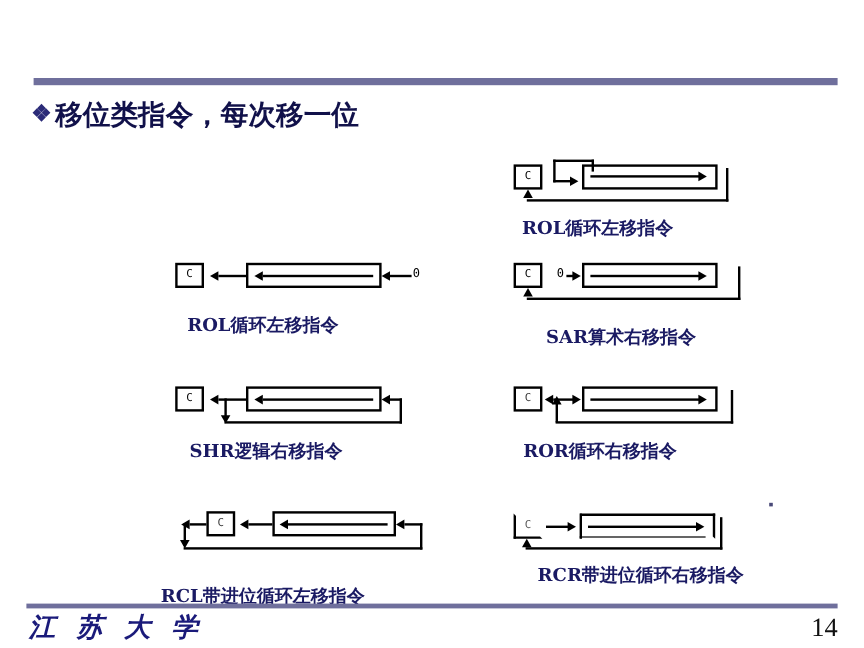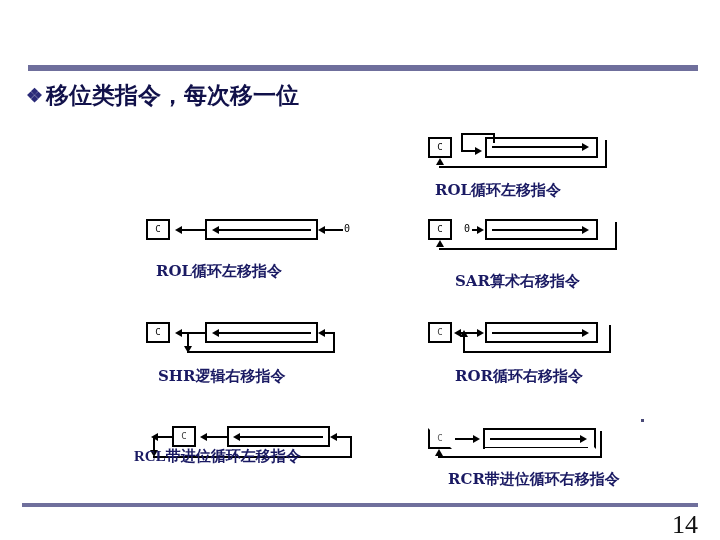--- a/index.html
+++ b/index.html
@@ -175,21 +175,21 @@
     font-size: 22px;
     letter-spacing: 5px;
     color: #1a1a7a;
     white-space: nowrap;
   }
   .page-number {
     position: absolute;
     right: 22px;
     top: 510px;
     font-family: "Liberation Serif", serif;
-    font-size: 26px;
+    font-size: 22px;
     color: #111111;
   }
   .speck {
     position: absolute;
     background: #4a4a78;
   }
 </style>
 </head>
 <body>
 
@@ -281,41 +281,41 @@
 
     <div class="hline" style="left:461px; top:332px; width:20px;"></div>
     <div class="arrow left" style="left:454px; top:329px;"></div>
 
     <div class="arrow right" style="left:477px; top:329px;"></div>
 
     <div class="vline" style="left:463px; top:336px; height:16px;"></div>
     <div class="arrow up" style="left:460px; top:330px;"></div>
     <div class="hline" style="left:463px; top:351px; width:148px;"></div>
     <div class="vline" style="left:609px; top:325px; height:28px;"></div>
-    <div class="caption" style="left:455px; top:367px;">ROR循环右移指令</div>
+    <div class="caption" style="left:436px; top:367px;">ROR循环右移指令</div>
   </div>
 
   <div class="diagram">
     <div class="cbox semi" style="left:172px; top:426px; width:24px; height:21px;">C</div>
     <div class="regbox" style="left:227px; top:426px; width:103px; height:21px;"></div>
     <div class="hline" style="left:240px; top:436px; width:83px;"></div>
     <div class="arrow left" style="left:233px; top:433px;"></div>
 
     <div class="hline" style="left:207px; top:436px; width:20px;"></div>
     <div class="arrow left" style="left:200px; top:433px;"></div>
 
     <div class="hline" style="left:158px; top:436px; width:14px;"></div>
     <div class="arrow left" style="left:151px; top:433px;"></div>
     <div class="vline" style="left:153px; top:436px; height:19px;"></div>
     <div class="arrow down" style="left:150px; top:450px;"></div>
     <div class="hline" style="left:153px; top:456px; width:199px;"></div>
     <div class="vline" style="left:350px; top:436px; height:22px;"></div>
     <div class="hline" style="left:337px; top:436px; width:15px;"></div>
     <div class="arrow left" style="left:330px; top:433px;"></div>
-    <div class="caption" style="left:134px; top:447px;font-family:Liberation Serif, serif;">RCL带进位循环左移指令</div>
+    <div class="caption" style="left:134px; top:488px;">RCL带进位循环左移指令</div>
   </div>
 
   <div class="diagram">
     <div class="cbox faded" style="left:428px; top:428px; width:24px; height:21px;">C</div>
     <div class="regbox open-left open-bottom" style="left:483px; top:428px; width:113px; height:21px;"></div>
     <div class="vline" style="left:483px; top:428px; height:21px;"></div>
     <div class="hline" style="left:490px; top:438px; width:92px;"></div>
     <div class="arrow right" style="left:580px; top:435px;"></div>
     <div class="hline" style="left:483px; top:447px; width:105px; height:1px;"></div>
 
@@ -323,15 +323,16 @@
     <div class="arrow right" style="left:473px; top:435px;"></div>
 
     <div class="vline" style="left:600px; top:431px; height:27px;"></div>
     <div class="hline" style="left:438px; top:456px; width:164px;"></div>
     <div class="arrow up" style="left:435px; top:449px;"></div>
     <div class="speck" style="left:641px; top:419px; width:3px; height:3px;"></div>
     <div class="caption" style="left:448px; top:470px;">RCR带进位循环右移指令</div>
   </div>
 
   <div class="footer-rule"></div>
+  <div class="footer-logo">江 苏 大 学</div>
   <div class="page-number">14</div>
 
 </div>
 
 </body></html>

